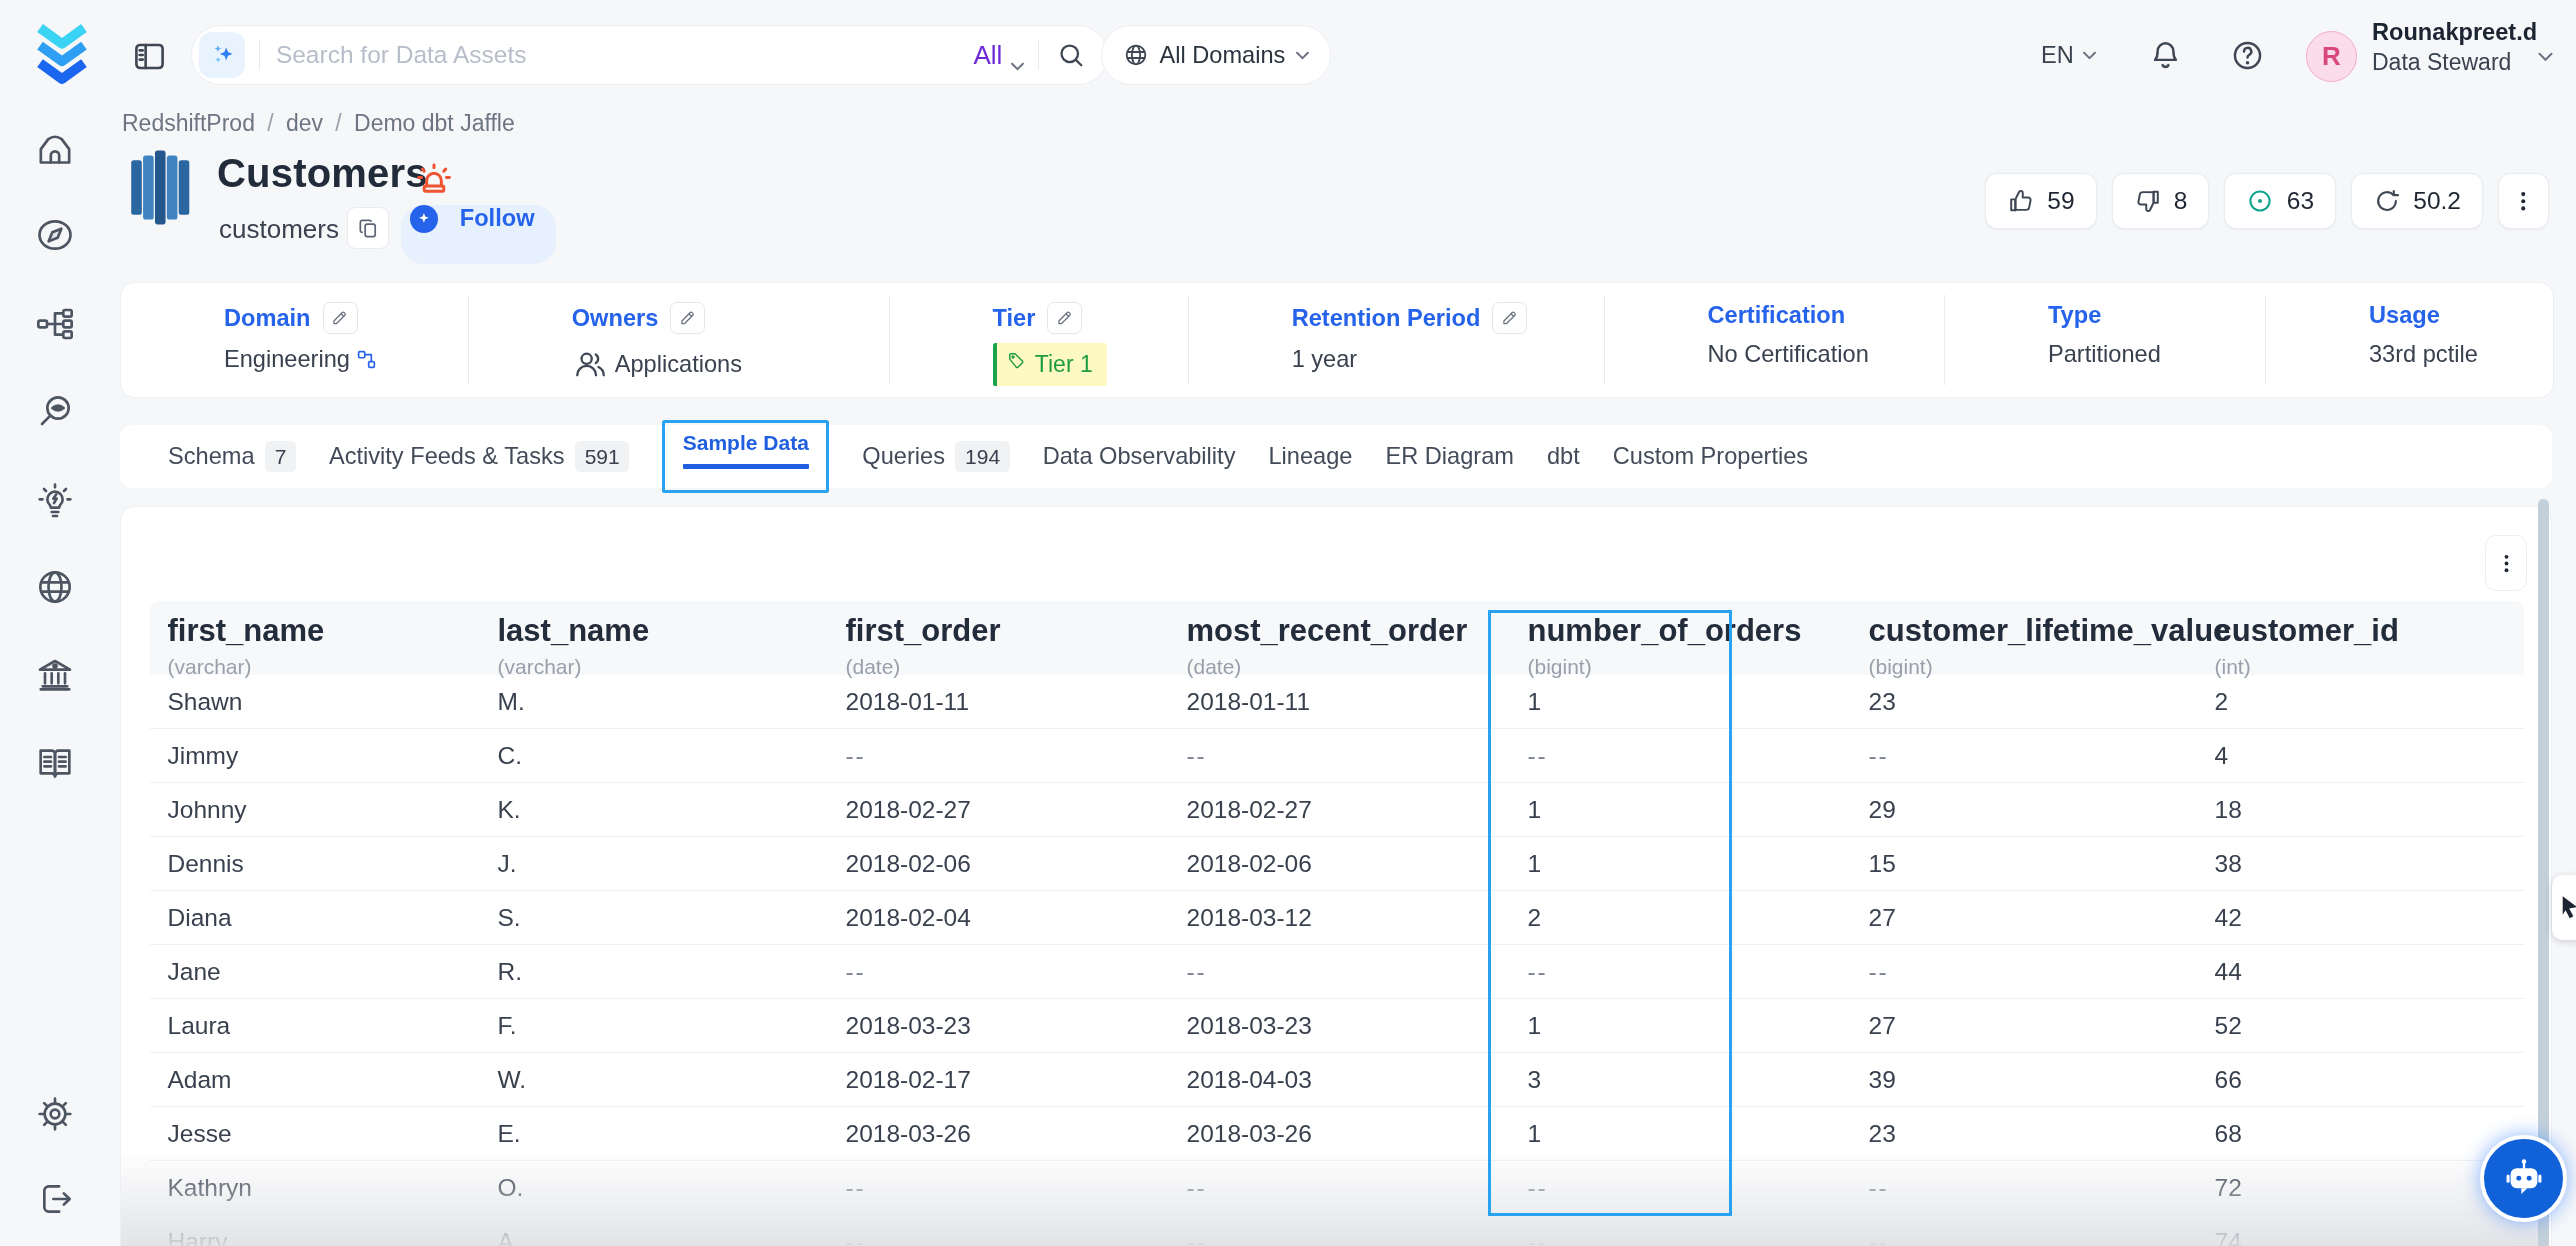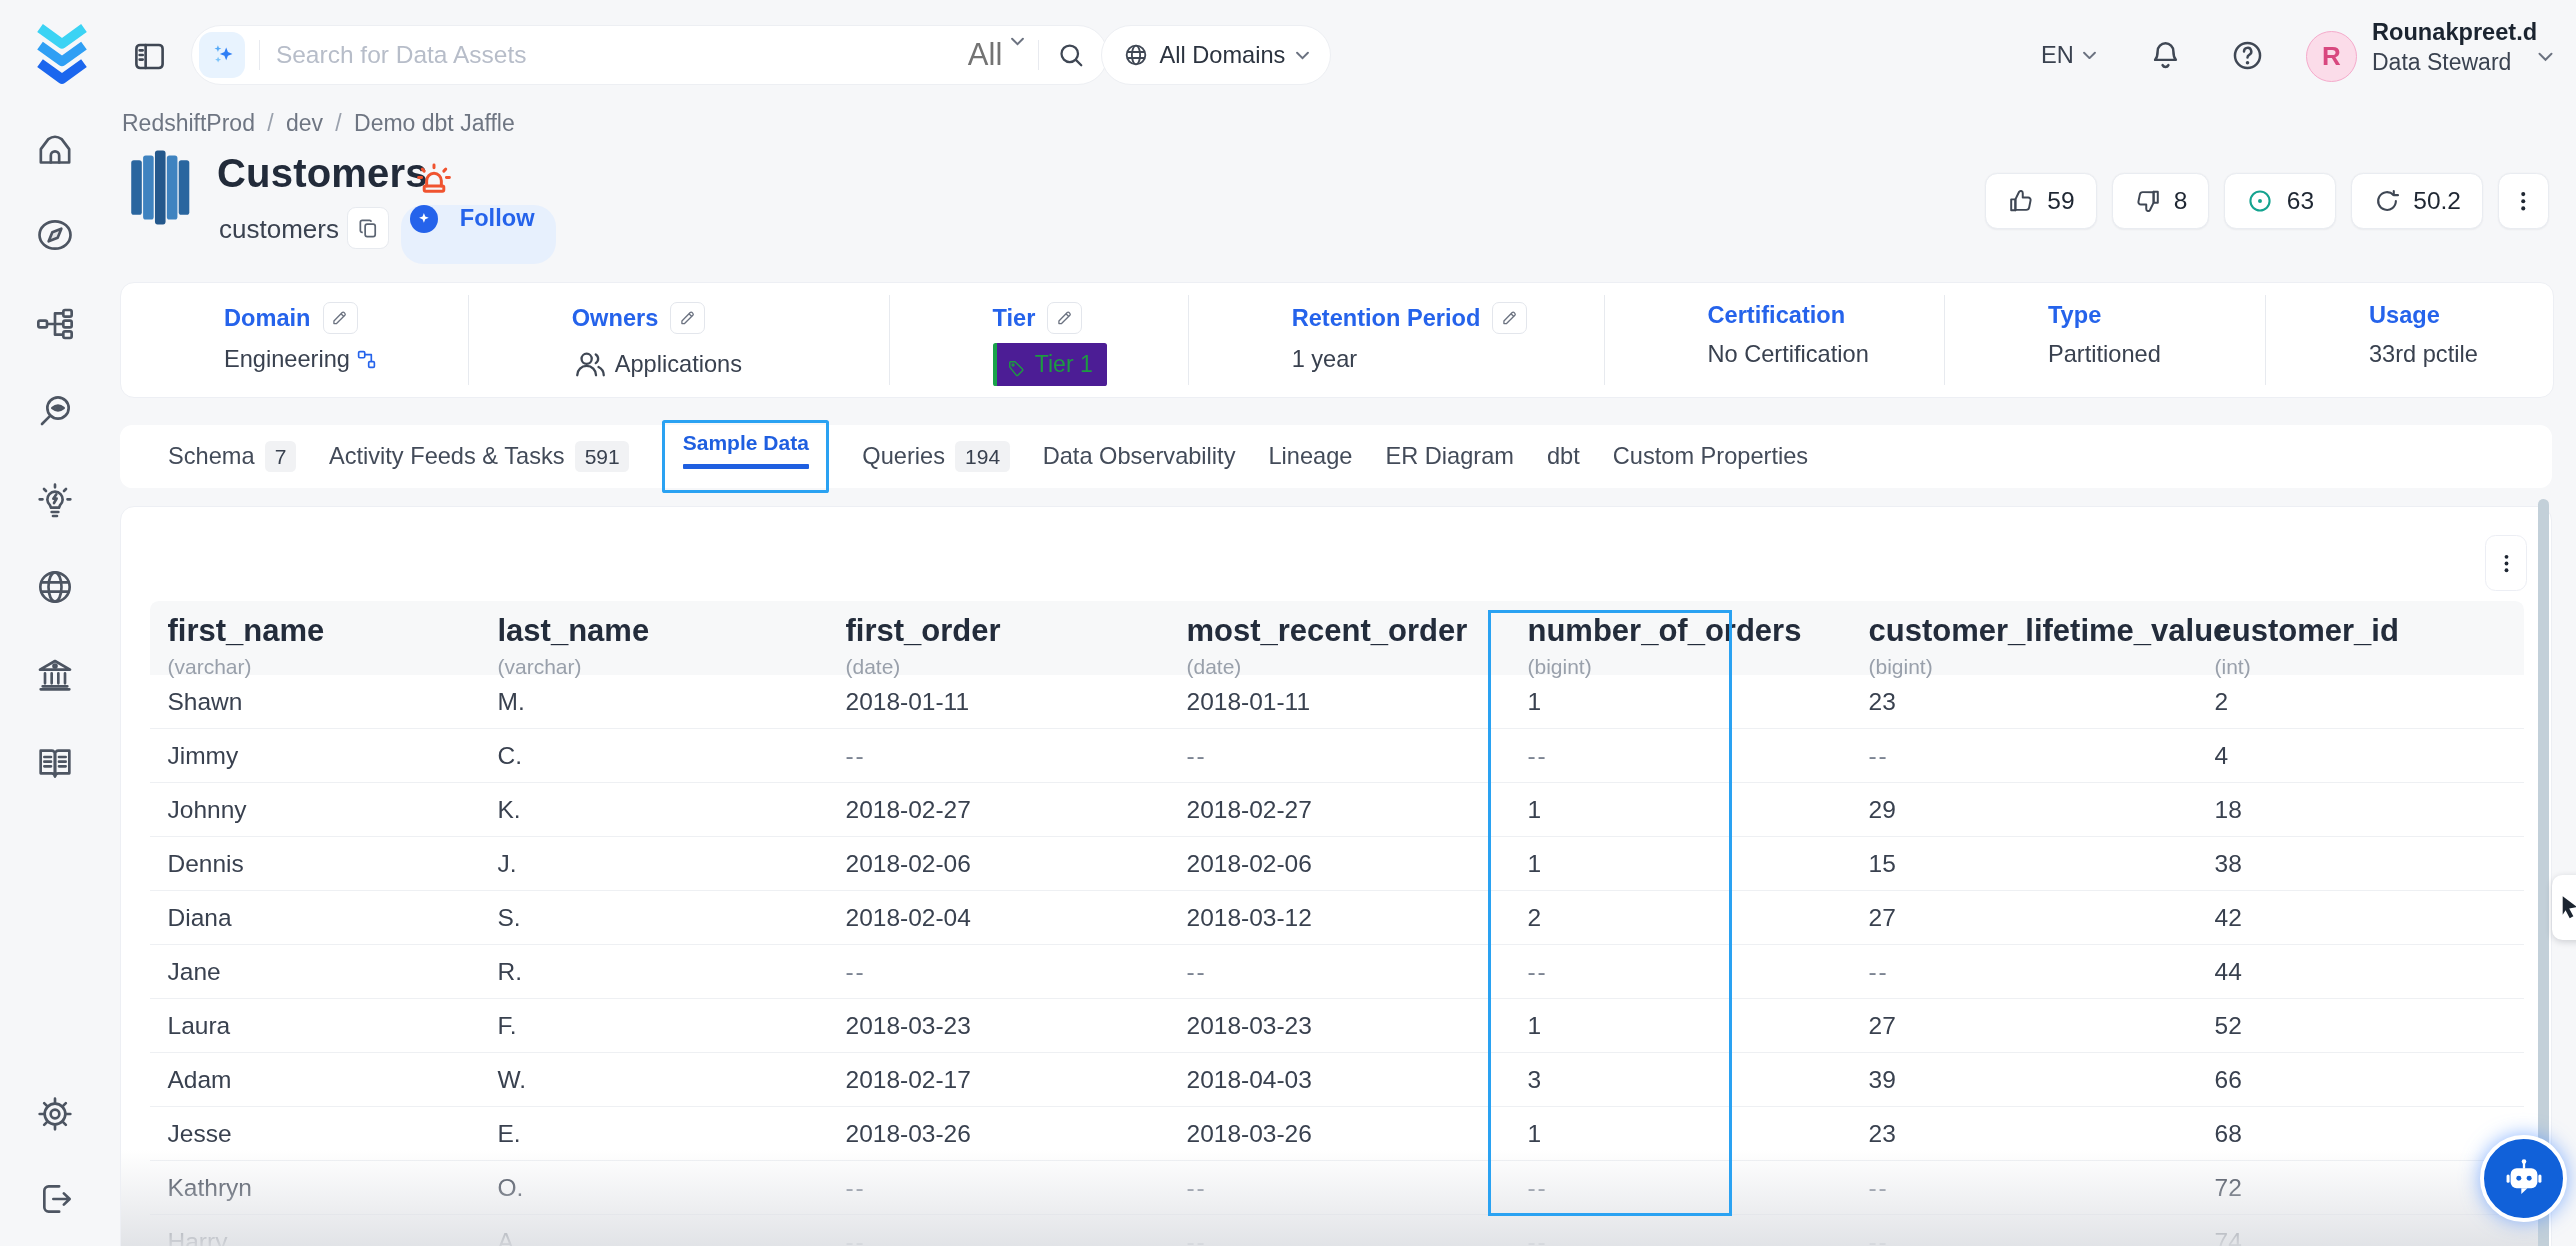--- a/index.html
+++ b/index.html
@@ -15,21 +15,21 @@
   
   .nav-btn{position:absolute;left:32px;width:46px;height:46px;display:flex;align-items:center;justify-content:center;color:#4d5562;cursor:pointer}
 
   
   .pill{background:#fff;border:0.9px solid #edeff3;border-radius:30px;display:flex;align-items:center}
   .searchbar{left:191px;top:25.4px;width:889px;height:58px;padding:0 19px 0 7px;gap:14px}
   .ai-chip{width:46px;height:46px;border-radius:13px;background:#e8f3fe;display:flex;align-items:center;justify-content:center}
   .sdiv{width:0.9px;height:30px;background:#e8eaef}
   .search-input{flex:1;border:none;outline:none;background:transparent;font-size:24.5px;color:#ef4444;font-family:inherit}
   .search-input::placeholder{color:#b7bdc9}
-  .scope{display:flex;align-items:flex-start;gap:8.8px;font-size:31px;color:#737373}
+  .scope{display:flex;align-items:flex-end;gap:8.8px;font-size:26px;color:#6d28d9}
   .domains-pill{left:1101px;top:25.4px;height:58px;padding:0 21px;gap:10.5px;font-size:23.6px;color:#2b333f}
   .tb-ic{color:#3f4754}
   .lang{left:2041px;top:0;height:110px;display:flex;align-items:center;gap:8.8px;font-size:23.6px;color:#3a4250}
   .iconbtn{display:flex;align-items:center;justify-content:center;color:#3f4754;cursor:pointer}
   .avatar{left:2306px;top:31px;width:49px;height:49px;border-radius:50%;background:#fbdce9;border:1.8px solid #f5aacb;display:flex;align-items:center;justify-content:center;font-size:26px;font-weight:700;color:#d8487f}
   .uname{left:2372px;top:19px;font-size:23.6px;font-weight:700;color:#1b2430}
   .urole{left:2372px;top:49px;font-size:23px;color:#3a4250}
 
   
   .crumbs{left:122px;top:110px;display:flex;gap:12.3px;font-size:23px;color:#6e7582}
@@ -46,21 +46,21 @@
   .stat{height:54px;background:#fff;border:0.9px solid #e9ecf1;border-radius:12.3px;box-shadow:0 0.9px 1.8px rgba(16,24,40,.05);display:flex;align-items:center;gap:12.3px;padding:0 21px;font-size:24.5px;color:#1f2733;cursor:pointer}
   .stat.kebab{width:49px;padding:0;justify-content:center}
 
   
   .meta-card{left:120px;top:282px;width:2432px;height:114px;background:#fff;border:0.9px solid #edeff4;border-radius:14px;display:flex}
   .m-col{position:relative;box-sizing:border-box;padding:19px 0 0 103px}
   .m-col:not(:last-child)::after{content:'';position:absolute;right:0;top:12.3px;bottom:12.3px;width:0.9px;background:#e7eaef}
   .m-label{display:flex;align-items:center;gap:12px;font-size:23.6px;font-weight:600;color:#2563eb}
   .m-edit{width:33px;height:30px;background:#fff;border:0.9px solid #e3e6ec;border-radius:7px;display:flex;align-items:center;justify-content:center;color:#6b7280;cursor:pointer}
   .m-value{margin-top:12.3px;display:flex;align-items:center;gap:6px;font-size:23.6px;color:#39414f}
-  .tier-chip{display:inline-flex;align-items:flex-end;gap:8.8px;background:#4c1d95;border-left:4.4px solid #1aa34a;border-radius:2.6px;padding:7.9px 14px 7.9px 10.5px;color:#1d9b41;font-size:23px;cursor:pointer}
+  .tier-chip{display:inline-flex;align-items:flex-start;gap:8.8px;background:#fef9c3;border-left:4.4px solid #1aa34a;border-radius:2.6px;padding:7.9px 14px 7.9px 10.5px;color:#1d9b41;font-size:23px;cursor:pointer}
 
   
   .tab-card{left:120px;top:425px;width:2432px;height:63px;background:#fff;border-radius:12.3px;display:flex;padding-left:48px;box-sizing:border-box;gap:33px}
   .tab{display:flex;align-items:center;gap:10.5px;font-size:23.6px;color:#434b59;cursor:pointer;white-space:nowrap}
   .tab .badge{background:#f1f2f4;border-radius:5.3px;padding:3.5px 9.6px;font-size:21px;color:#39414f}
   .tab-active-box{border:3.5px solid #2aa2f2;border-radius:2.6px;padding:7.9px 17.5px 6.1px;display:flex;flex-direction:column;align-items:center;margin:-5.3px 0;cursor:pointer}
   .tab-active-box .lbl{font-size:21px;font-weight:700;color:#1f5fe0}
   .tab-active-box .underline{height:5.3px;align-self:stretch;background:#1f5fe0;border-radius:0.9px;margin-top:9.6px}
 
   

